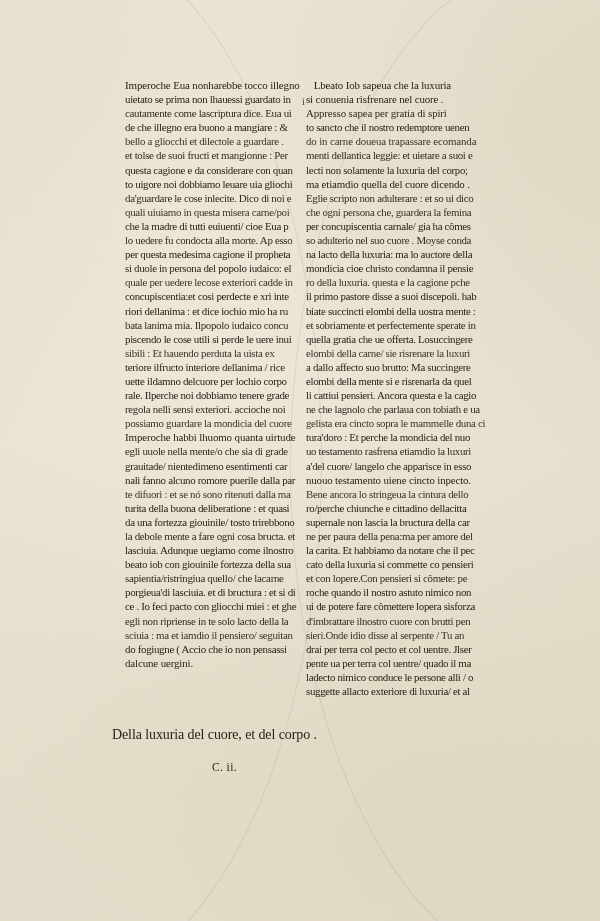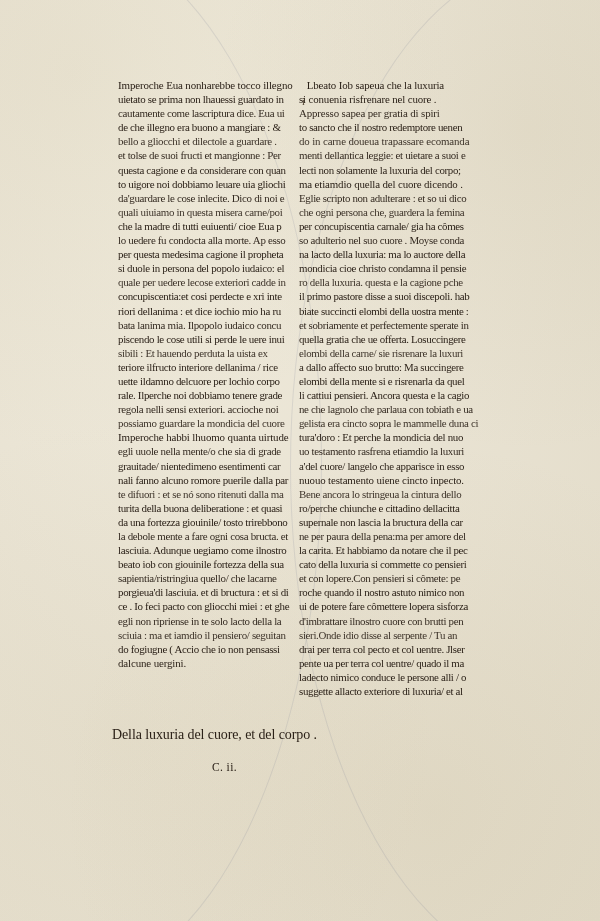--- a/index.html
+++ b/index.html
@@ -52,20 +52,21 @@
     height: 1010px;
   }
   #text-block {
     position: absolute;
     left: 118px;
     top: 78px;
     width: 372px;
     height: 700px;
     display: flex;
     gap: 3px;
+    justify-content: center;
   }
   .column {
     width: 178px;
     position: relative;
   }
   .line {
     font-size: 11.3px;
     line-height: 14.1px;
     color: #2b2118;
     white-space: nowrap;

